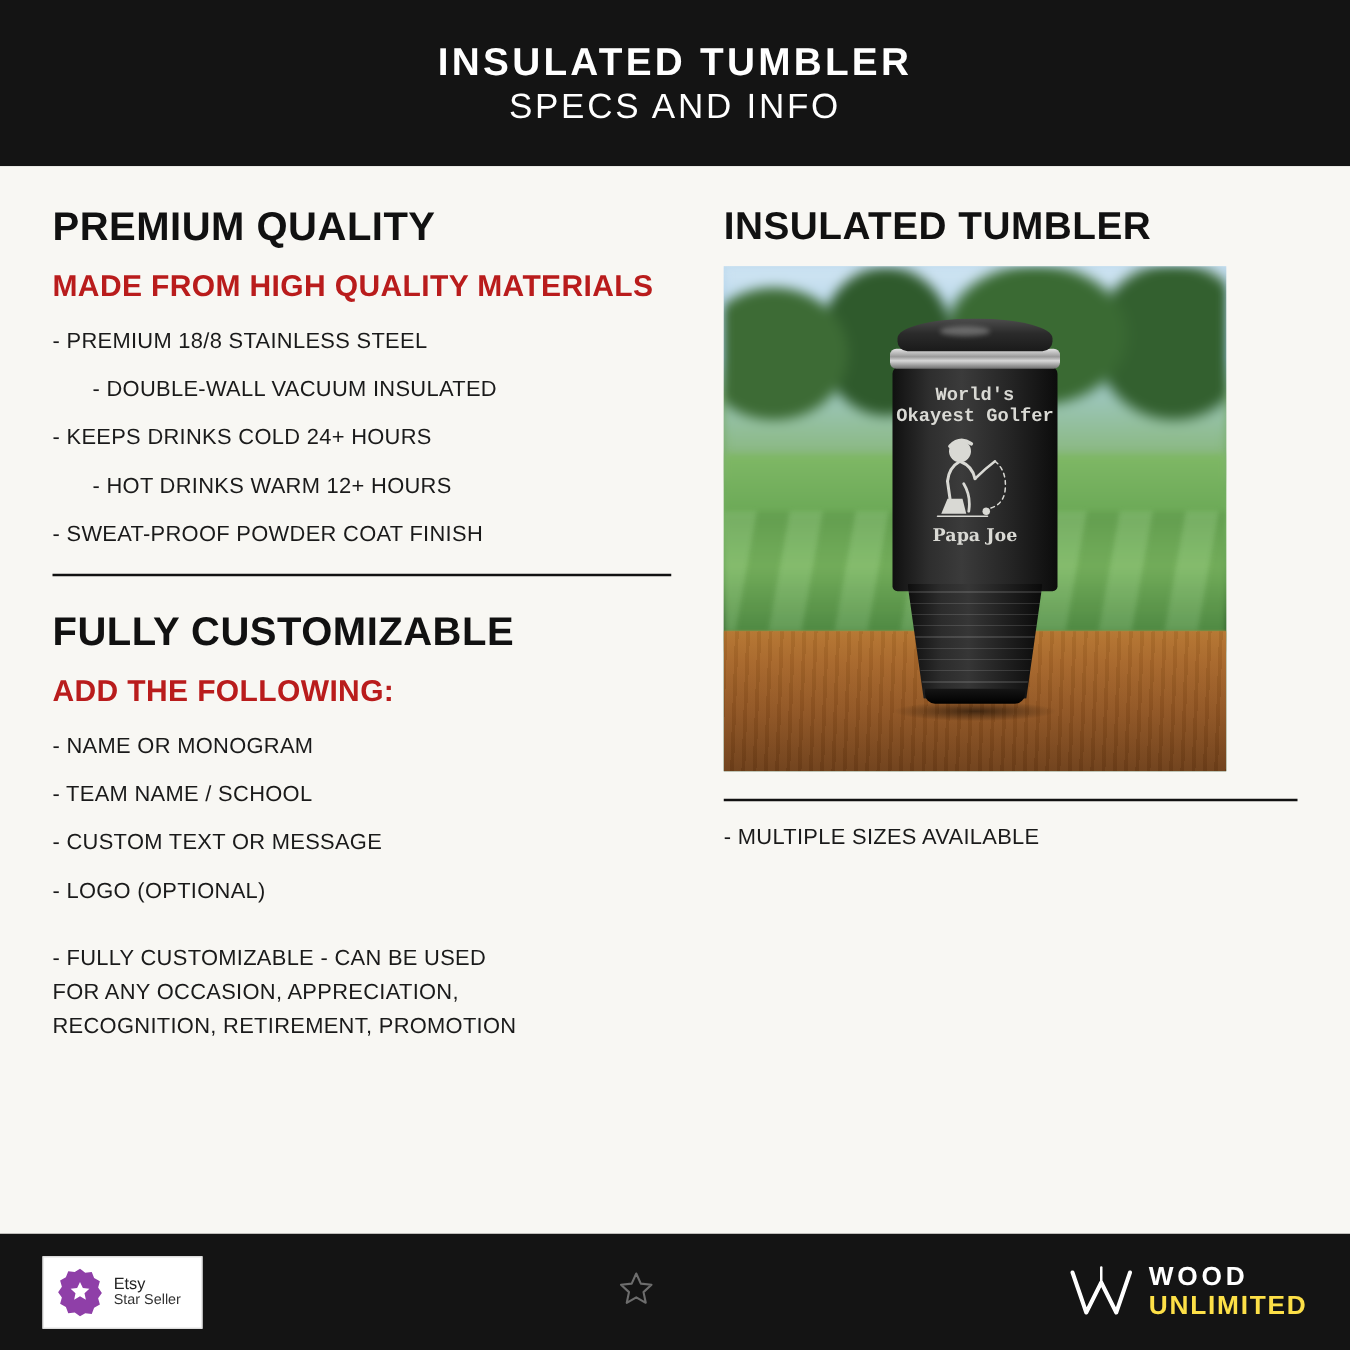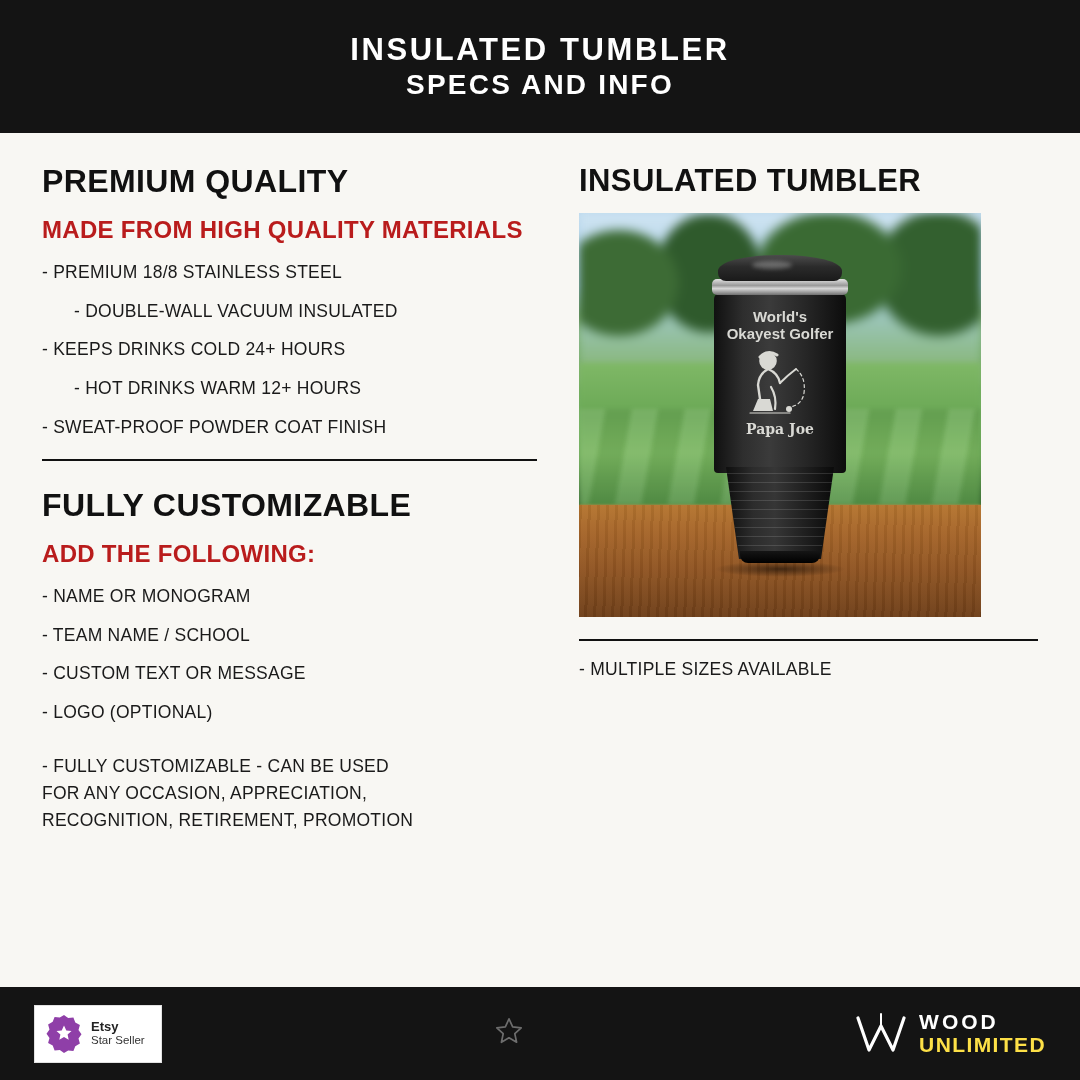--- a/index.html
+++ b/index.html
@@ -31,21 +31,21 @@
     color: #ffffff;
     font-size: 31px;
     font-weight: bold;
     letter-spacing: 2.6px;
     text-align: center;
     line-height: 1.05;
   }
   .header-line2 {
     color: #ffffff;
     font-size: 28px;
-    font-weight: bold;
+    font-weight: normal;
     letter-spacing: 2.2px;
     text-align: center;
     line-height: 1.05;
   }
 
   
   .body {
     flex: 1;
     display: flex;
     padding: 30px 42px 0 42px;
@@ -180,21 +180,21 @@
     border-radius: 0 0 8px 8px;
   }
   .shadow {
     position: absolute; top: 306px; left: 10px; width: 132px; height: 16px;
     background: radial-gradient(ellipse at center, rgba(0,0,0,0.55) 0%, rgba(0,0,0,0) 70%);
   }
   .engrave {
     position: absolute; top: 54px; left: 10px; width: 132px;
     text-align: center;
     color: #d9d9d4;
-    font-family: Liberation Sans, sans-serif;
+    font-family: Liberation Mono, monospace;
     line-height: 1.12;
   }
   .engrave-l1 { font-size: 15px; font-weight: bold; }
   .engrave-l2 { font-size: 15px; font-weight: bold; }
   .engrave-name {
     position: absolute; top: 166px; left: 10px; width: 132px;
     text-align: center;
     color: #d9d9d4;
     font-family: "DejaVu Serif", serif;
     font-size: 14px; font-weight: bold;
@@ -228,21 +228,21 @@
     width: 128px; height: 58px;
     display: flex; align-items: center; gap: 7px;
     padding: 6px 9px;
     border: 1px solid #e2e2e2;
   }
   .etsy-seal {
     width: 40px; height: 40px; flex: 0 0 40px;
     position: relative;
   }
   .etsy-text { display: flex; flex-direction: column; line-height: 1.12; }
-  .etsy-text .t1 { font-size: 13px; font-weight: bold; color: #222; }
+  .etsy-text .t1 { font-size: 13px; font-weight: normal; color: #222; }
   .etsy-text .t2 { font-size: 11.5px; color: #333; }
 
   .center-star { color: #6d6d6d; font-size: 30px; line-height: 1; }
 
   .brand { display: flex; align-items: center; gap: 12px; }
   .brand-mark { width: 52px; height: 44px; }
   .brand-words { display: flex; flex-direction: column; line-height: 1.05; }
   .brand-words .w1 {
     color: #ffffff; font-size: 21px; font-weight: bold; letter-spacing: 3px;
   }

